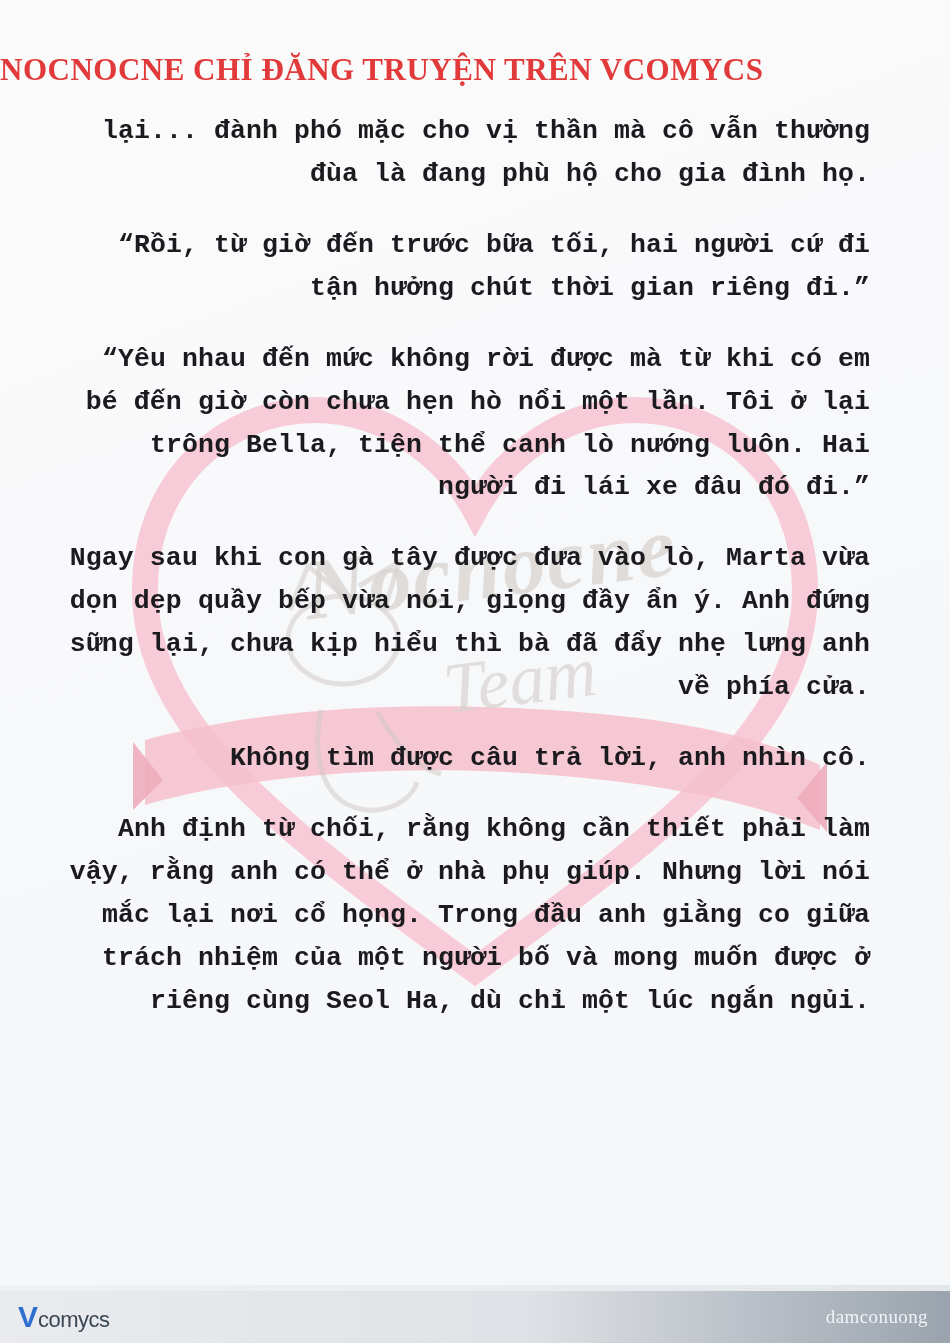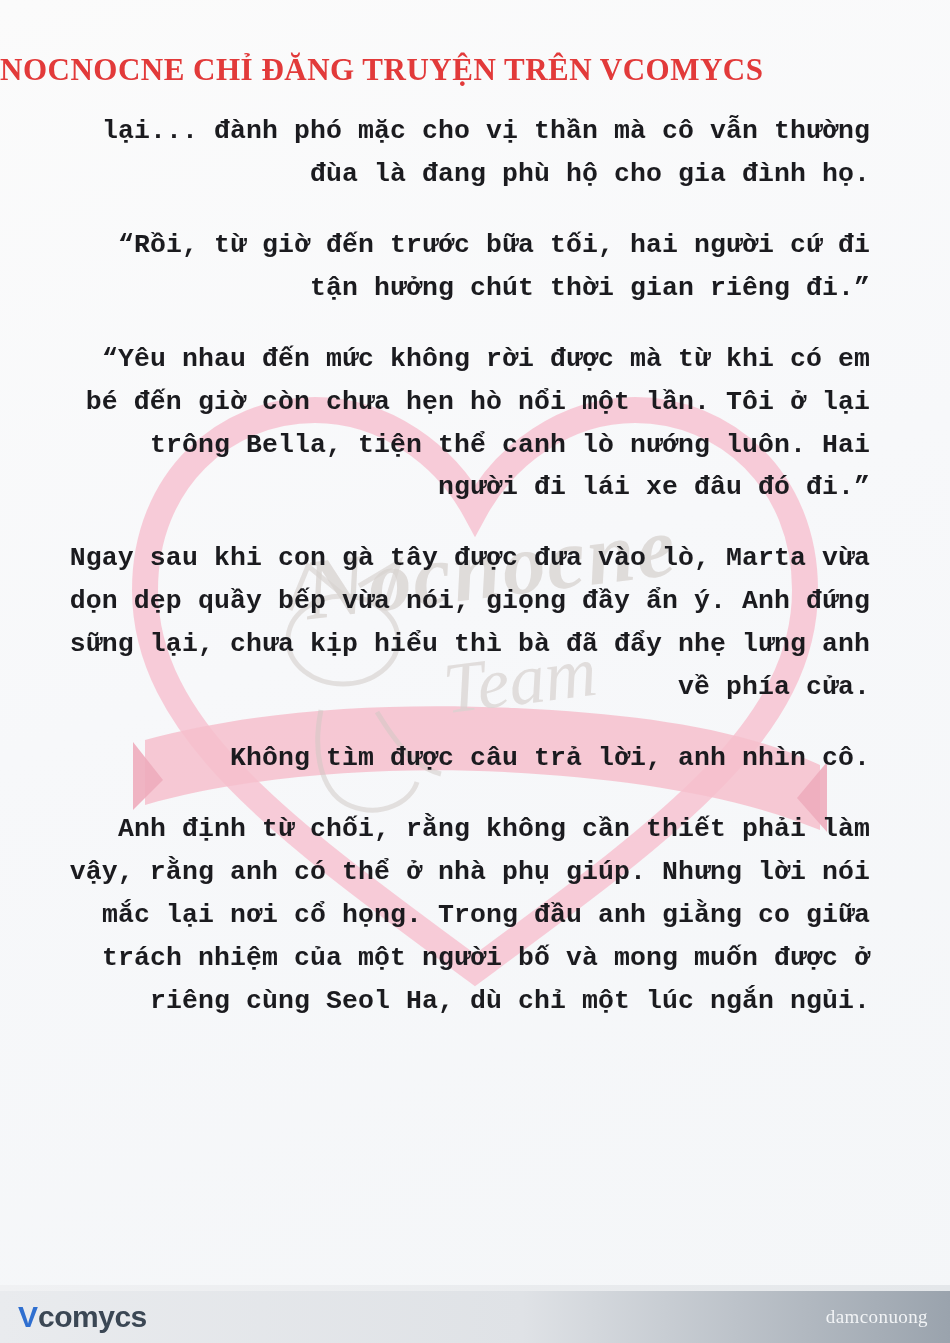--- a/index.html
+++ b/index.html
@@ -119,22 +119,22 @@
     padding-left: 18px;
     font-family: "Liberation Sans", sans-serif;
   }
   .logo-v {
     font-size: 30px;
     font-weight: 700;
     color: #2f6fd0;
     line-height: 1;
   }
   .logo-rest {
-    font-size: 30px;
-    font-weight: 700;
+    font-size: 22px;
+    font-weight: 400;
     color: #3b4754;
     line-height: 1;
     letter-spacing: -0.5px;
   }
   .footer-right {
     padding-right: 22px;
     font-family: Liberation Serif, serif;
     font-size: 19px;
     color: #f2f4f6;
     letter-spacing: 0.4px;

